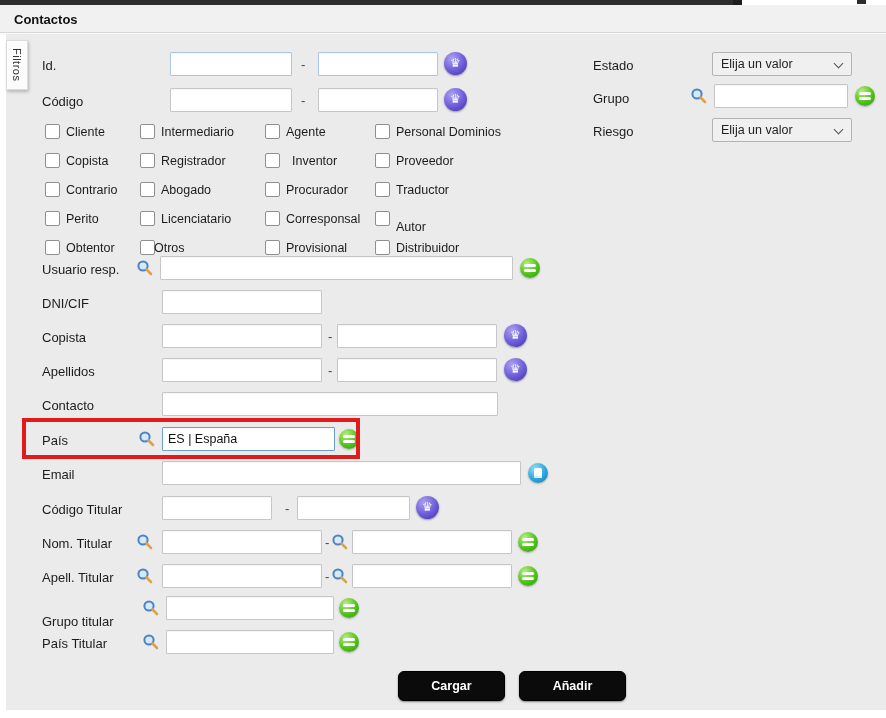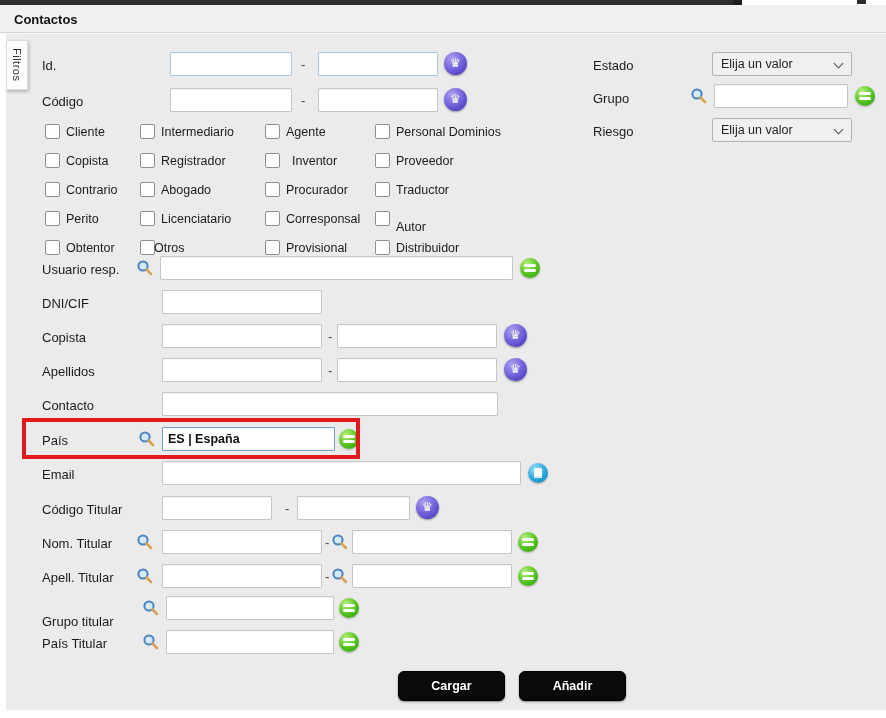--- a/index.html
+++ b/index.html
@@ -24,21 +24,21 @@
   .filtros-tab { position:absolute; left:6px; top:40px; width:22px; height:50px; background:#fcfcfc;
                  border:1px solid #dcdcdc; box-shadow:1px 2px 3px rgba(0,0,0,.22); z-index:5;
                  display:flex; align-items:center; justify-content:center; }
   .filtros-tab span { writing-mode:vertical-rl; font-size:11px; color:#333; letter-spacing:.5px; }
 
   .lbl { position:absolute; font-size:13px; color:#1c1c1c; white-space:nowrap; }
   .inp { position:absolute; height:24px; border:1px solid #c6c6c6; background:#fff; border-radius:1px;
          font-family:"Liberation Sans",sans-serif; font-size:12.5px; color:#111; padding:2px 5px; outline:none;
          box-shadow: inset 0 1px 1px rgba(0,0,0,.04); }
   .inp.blue   { border-color:#a9c7e3; }
-  .inp.focus  { border-color:#6f9fcc;font-weight:bold; }
+  .inp.focus  { border-color:#6f9fcc; }
   .dash { position:absolute; font-size:13px; color:#444; }
 
   
   .icon-search { position:absolute; width:18px; height:18px; cursor:pointer; }
   .icon-crown { position:absolute; width:23px; height:23px; border-radius:50%;
                 background: radial-gradient(circle at 35% 28%, #aca0f2, #6a5bd8 55%, #4233a5);
                 color:#fff; font-size:12px; line-height:23px; text-align:center;
                 box-shadow:0 1px 2px rgba(0,0,0,.35); cursor:pointer; }
   .icon-green { position:absolute; width:20px; height:20px; border-radius:50%;
                 background: radial-gradient(circle at 35% 28%, #b6ef7c, #50c11c 55%, #2e990c);

